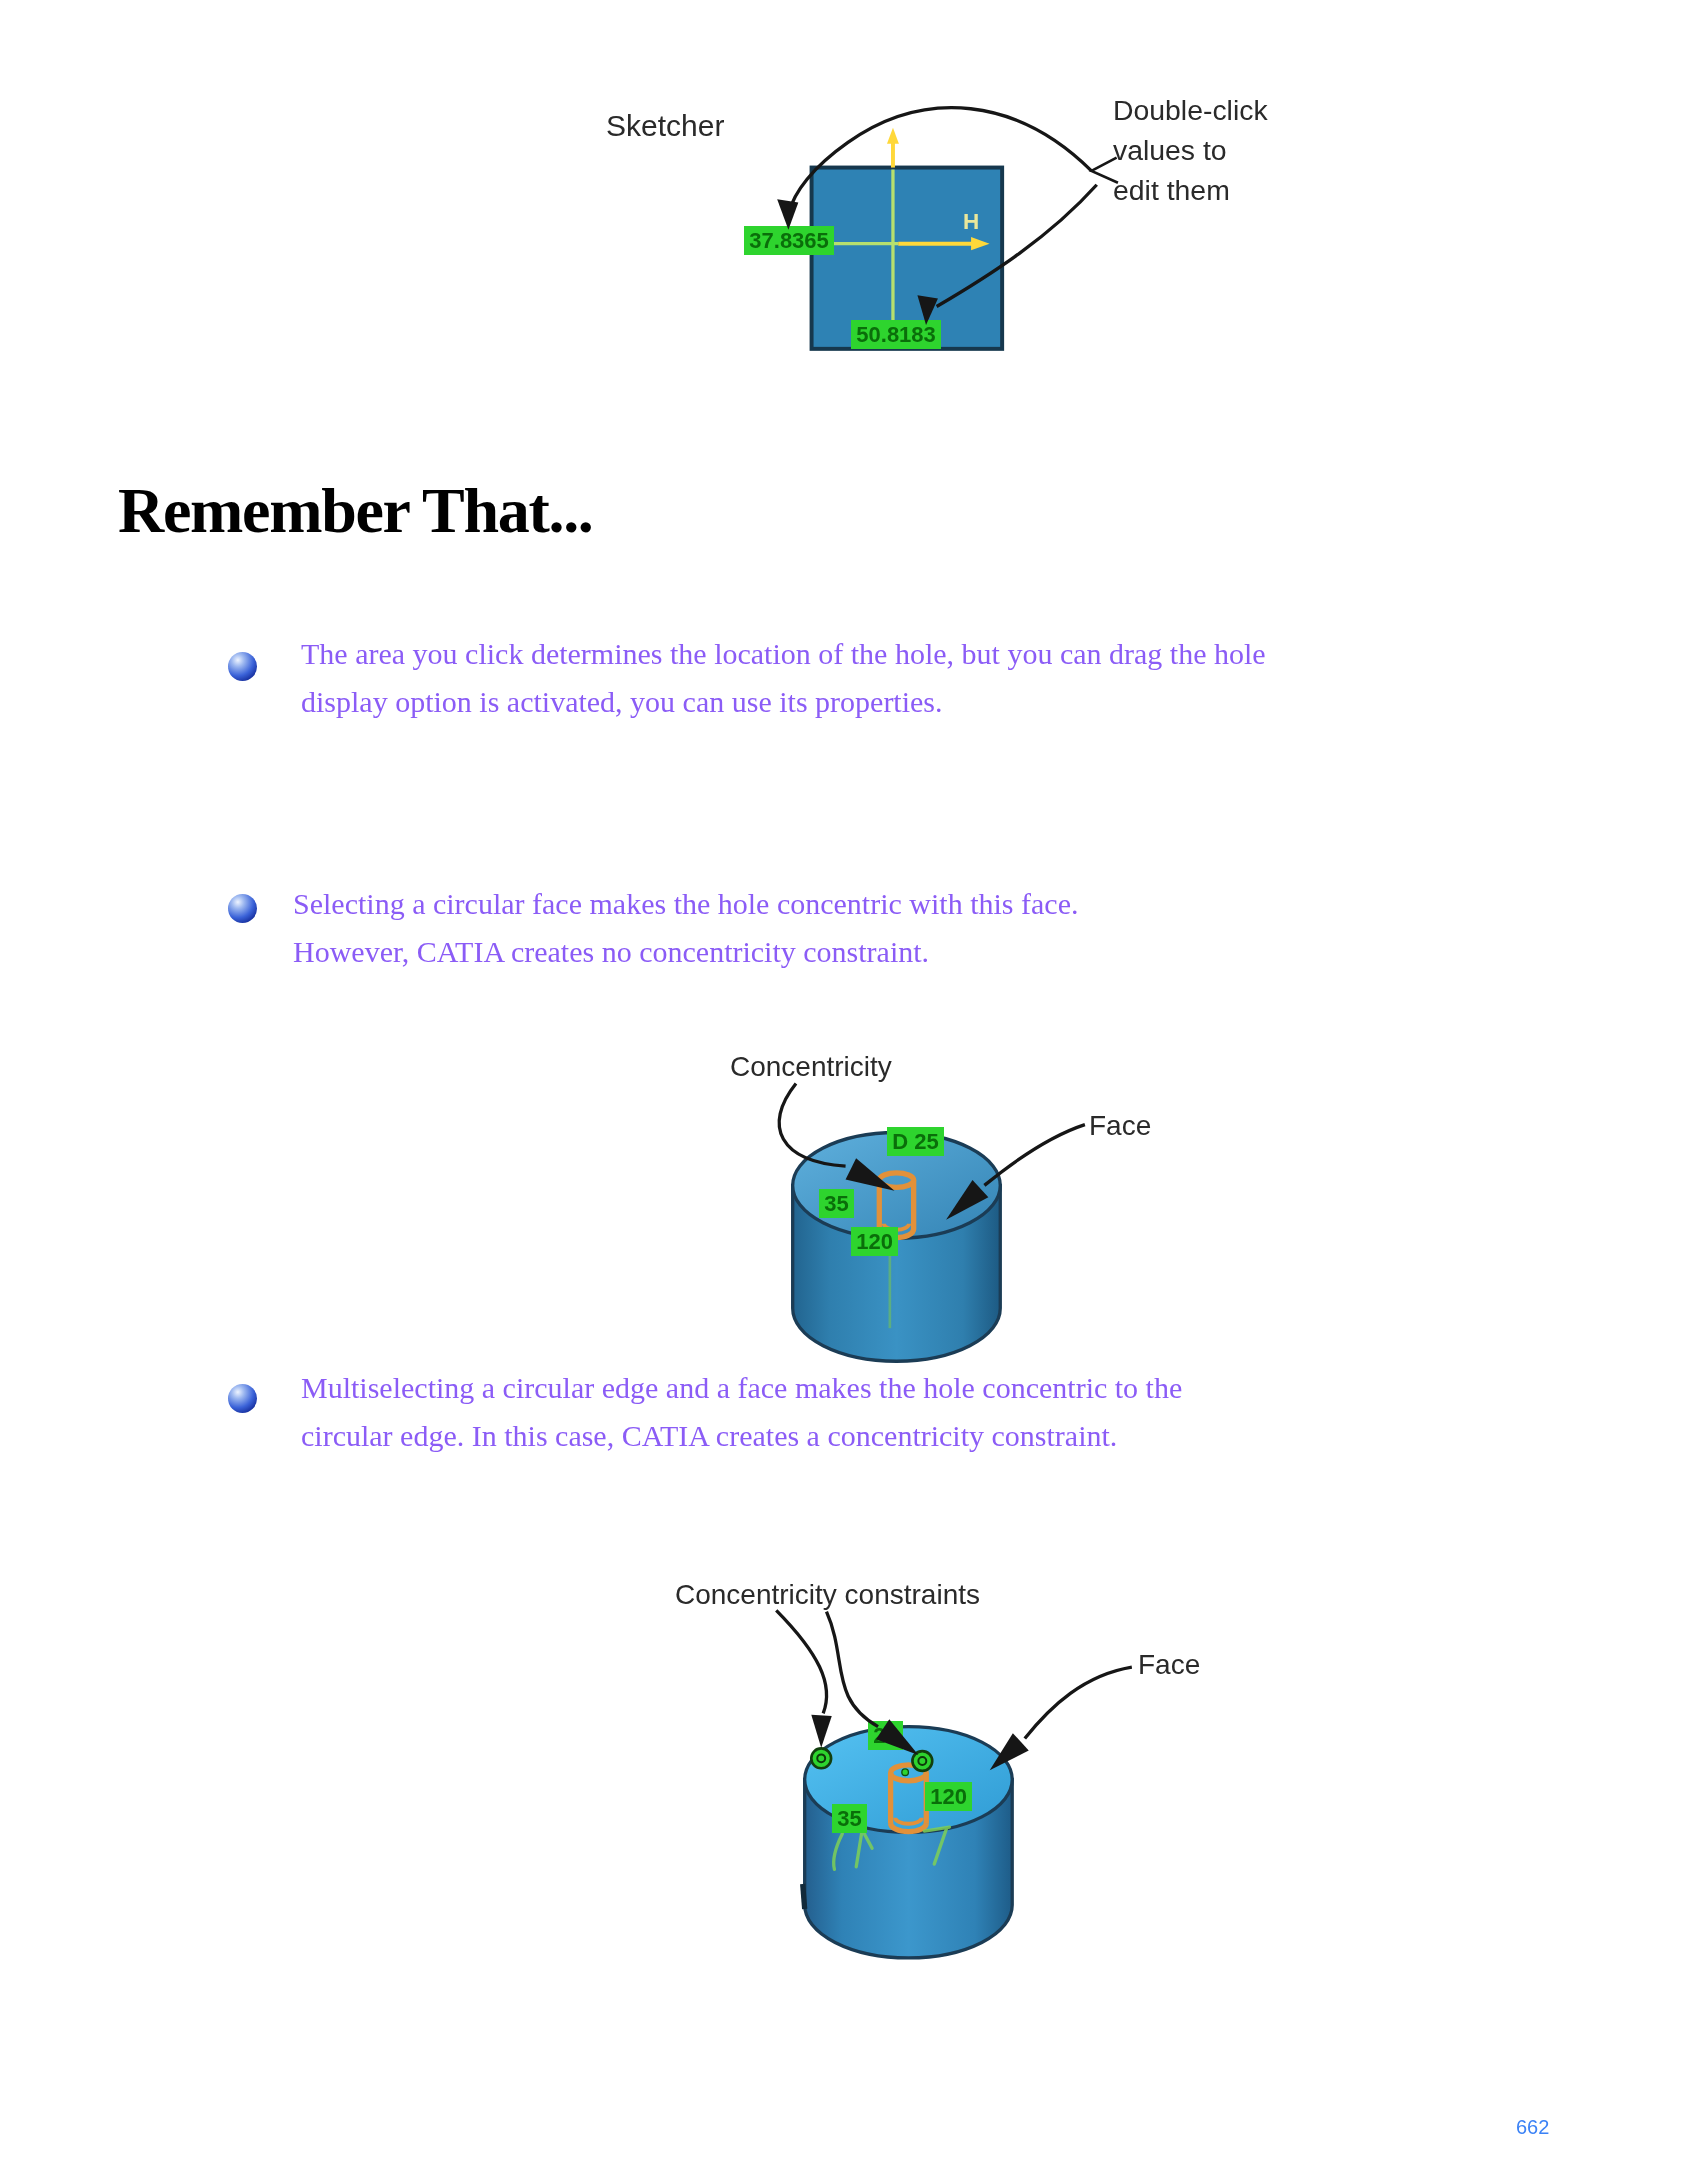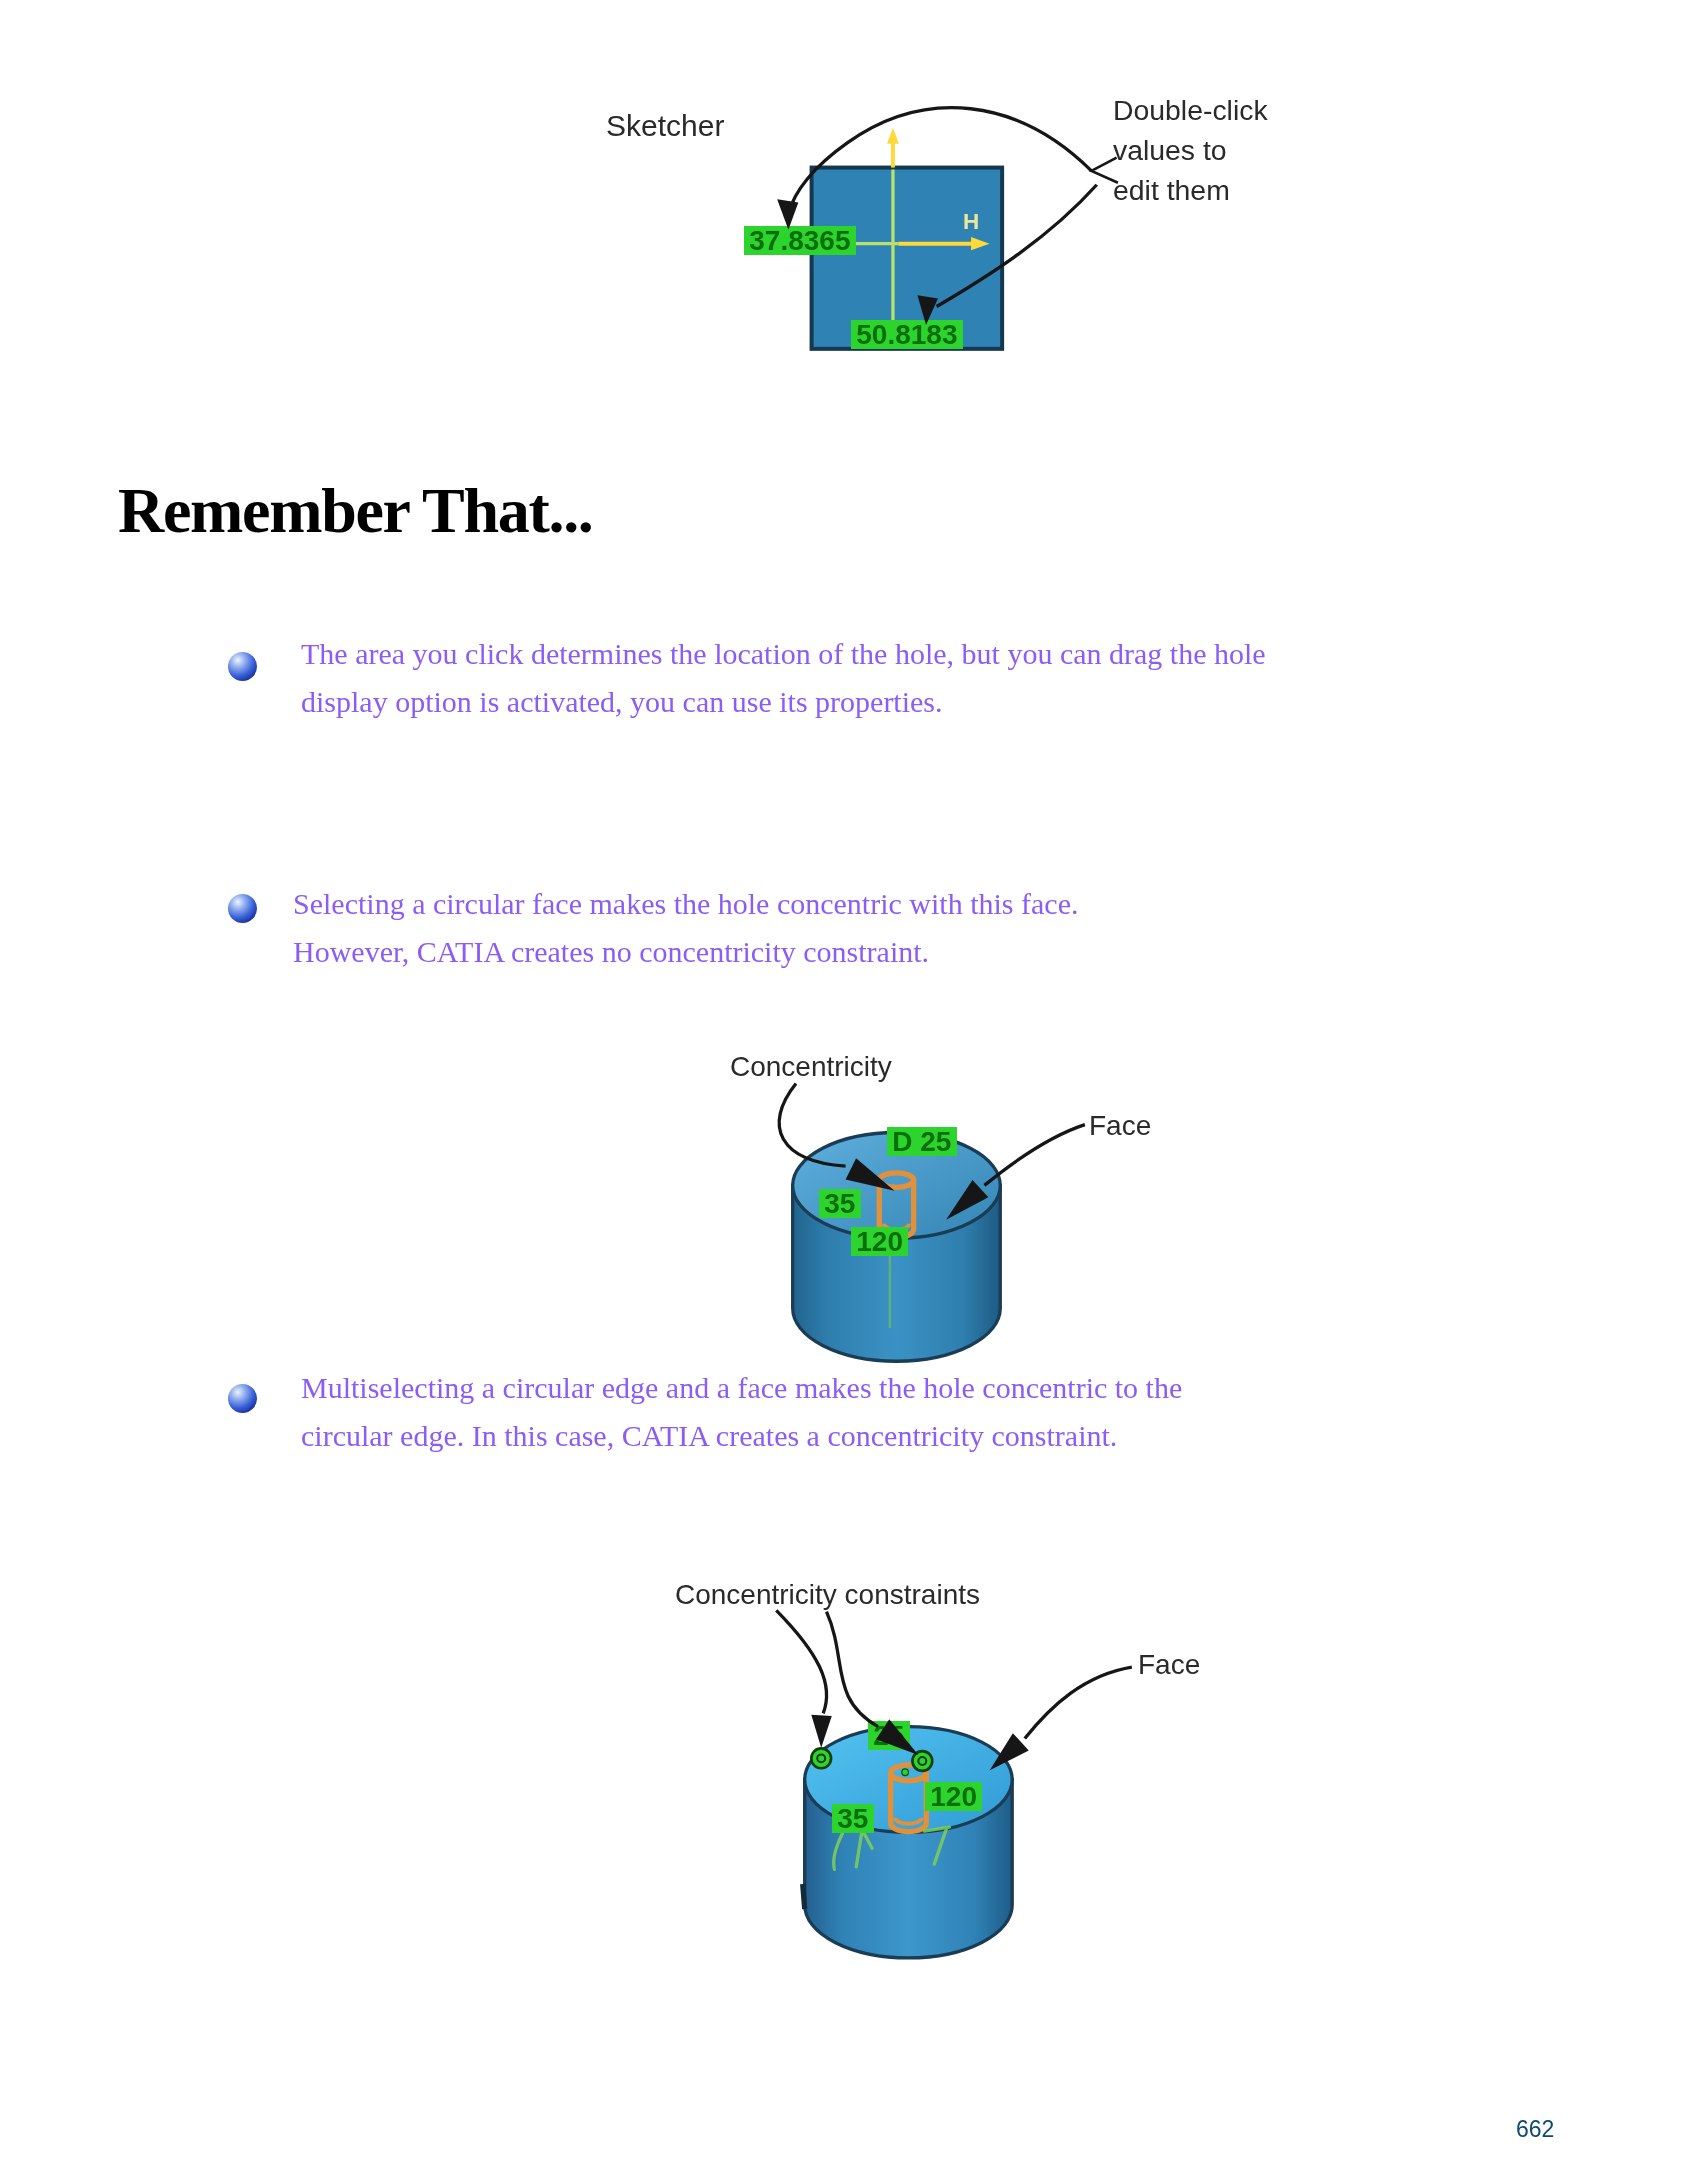--- a/index.html
+++ b/index.html
@@ -19,30 +19,30 @@
   .ball {
     width:29px; height:29px; border-radius:50%;
     background: radial-gradient(circle at 34% 28%, #eef4ff 0%, #9db8f0 22%, #3a62d8 55%, #0e2390 85%, #081a6e 100%);
   }
   .fig-label {
     font-family:"Liberation Sans", sans-serif; font-size:28px; color:#2a2a2a;
     white-space:nowrap; z-index:2;
   }
   .fig-label .cline { display:block; line-height:40px; }
   .dim {
-    font-family:"Liberation Sans", sans-serif; font-weight:bold; font-size:28px;
+    font-family:"Liberation Sans", sans-serif; font-weight:bold; font-size:22px;
     background:#2ed42e; color:#0a6e0a; height:29px; line-height:29px;
     padding:0 5.3px; white-space:nowrap; z-index:2;
   }
   .h-axis-label {
     font-family:"Liberation Sans", sans-serif; font-weight:bold;
     font-size:22.5px; color:#eae79b; z-index:2;
   }
   .page-number {
-    font-family:"Liberation Sans", sans-serif; font-size:23px; color:#0c4a6e;
+    font-family:"Liberation Sans", sans-serif; font-size:20px; color:#3b82f6;
   }
   svg.shapes { z-index:1; }
   svg.arrows { z-index:3; }
 </style>
 </head>
 <body>
 
 <div class="page">
 
   <svg class="abs shapes" style="left:562px; top:63px;" width="695" height="311" viewBox="0 0 1050 470">

